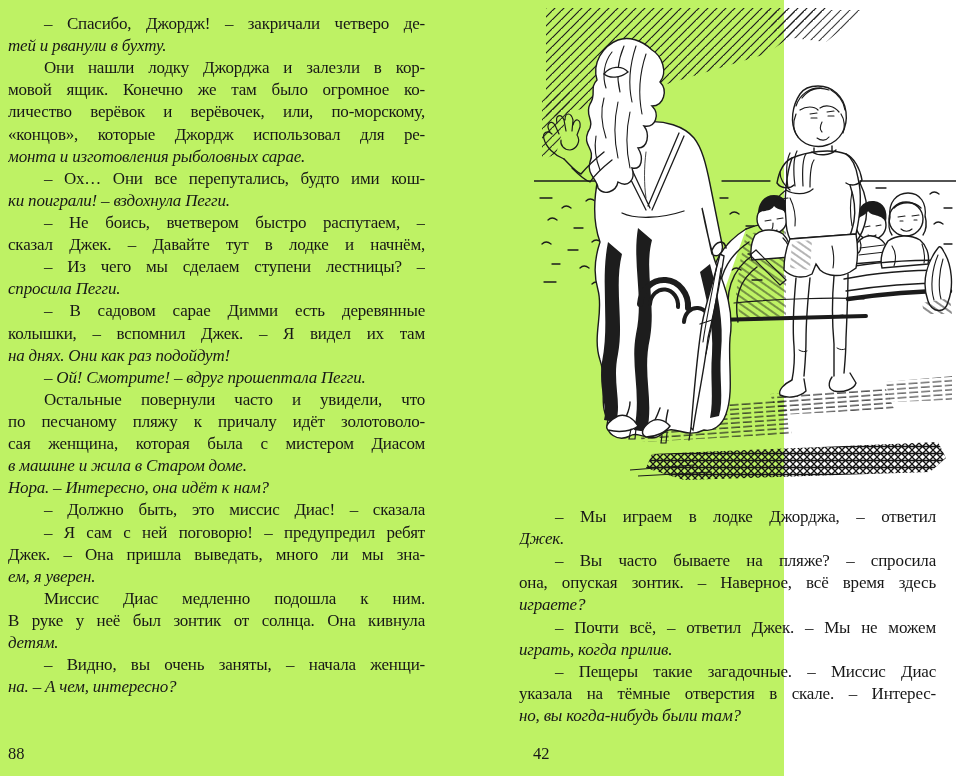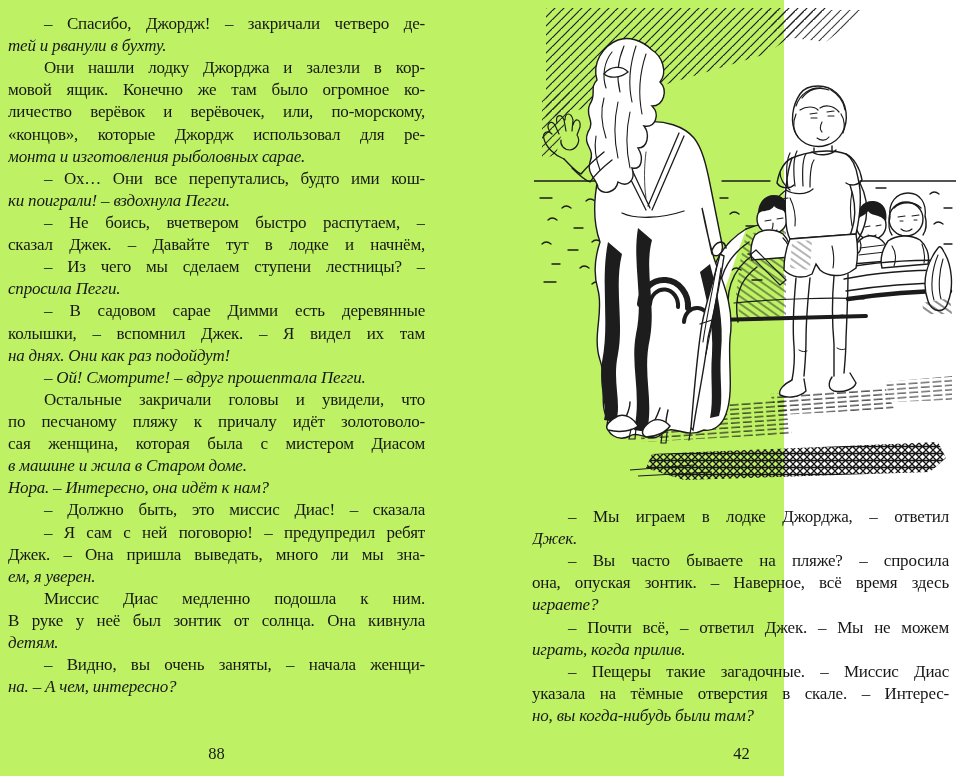--- a/index.html
+++ b/index.html
@@ -1,25 +1,25 @@
 <!DOCTYPE html>
 <html><head>
 <meta charset="utf-8">
 <style>
   html,body{margin:0;padding:0;}
   body{width:960px;height:776px;background:#ffffff;overflow:hidden;
        font-family:"Liberation Serif","DejaVu Serif",serif;}
   .spread{position:relative;width:784px;height:776px;background:#bef264;color:#151515;}
   .col{position:absolute;width:417px;font-size:17px;line-height:22.12px;letter-spacing:-0.2px;color:#171717;}
   .col-left{left:8px;top:13px;}
-  .col-right{left:532px;top:506px;}
+  .col-right{left:519px;top:506px;}
   .ln{height:22.12px;overflow:hidden;text-align:justify;text-align-last:justify;white-space:normal;}
   .ln.end{text-align-last:left;font-style:italic;}
   .ln.ind{text-indent:36px;}
-  .pagenum{position:absolute;width:417px;top:744px;text-align:center;font-size:16.5px;color:#191919;}
+  .pagenum{position:absolute;width:417px;top:744px;text-align:left;font-size:16.5px;color:#191919;}
   .pagenum-left{left:8px;}
   .pagenum-right{left:533px;}
   .illo{position:absolute;left:534px;top:2px;width:422px;height:492px;}
   svg{display:block;}
 </style>
 </head>
 <body>
 
 <div class="spread">
 
@@ -34,21 +34,21 @@
       <div class="ln ind">– Ох… Они все перепутались, будто ими кош-</div>
       <div class="ln end">ки поиграли! – вздохнула Пегги.</div>
       <div class="ln ind">– Не боись, вчетвером быстро распутаем, –</div>
       <div class="ln">сказал Джек. – Давайте тут в лодке и начнём,</div>
       <div class="ln ind">– Из чего мы сделаем ступени лестницы? –</div>
       <div class="ln end">спросила Пегги.</div>
       <div class="ln ind">– В садовом сарае Димми есть деревянные</div>
       <div class="ln">колышки, – вспомнил Джек. – Я видел их там</div>
       <div class="ln end">на днях. Они как раз подойдут!</div>
       <div class="ln ind end">– Ой! Смотрите! – вдруг прошептала Пегги.</div>
-      <div class="ln ind">Остальные закричали головы и увидели, что</div>
+      <div class="ln ind">Остальные повернули часто и увидели, что</div>
       <div class="ln">по песчаному пляжу к причалу идёт золотоволо-</div>
       <div class="ln">сая женщина, которая была с мистером Диасом</div>
       <div class="ln end">в машине и жила в Старом доме.</div>
       <div class="ln end">Нора. – Интересно, она идёт к нам?</div>
       <div class="ln ind">– Должно быть, это миссис Диас! – сказала</div>
       <div class="ln ind">– Я сам с ней поговорю! – предупредил ребят</div>
       <div class="ln">Джек. – Она пришла выведать, много ли мы зна-</div>
       <div class="ln end">ем, я уверен.</div>
       <div class="ln ind">Миссис Диас медленно подошла к ним.</div>
       <div class="ln">В руке у неё был зонтик от солнца. Она кивнула</div>

